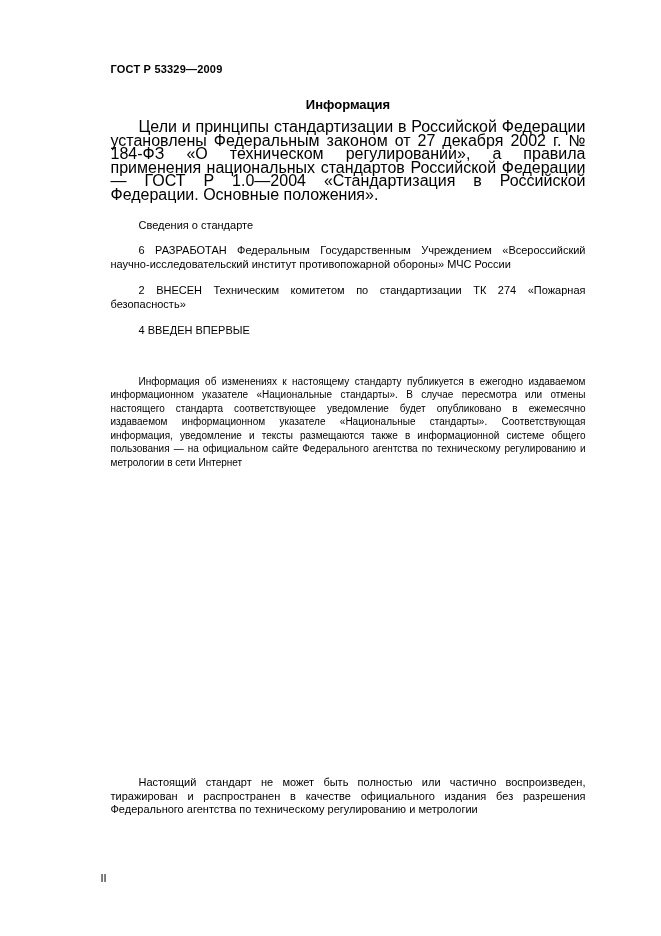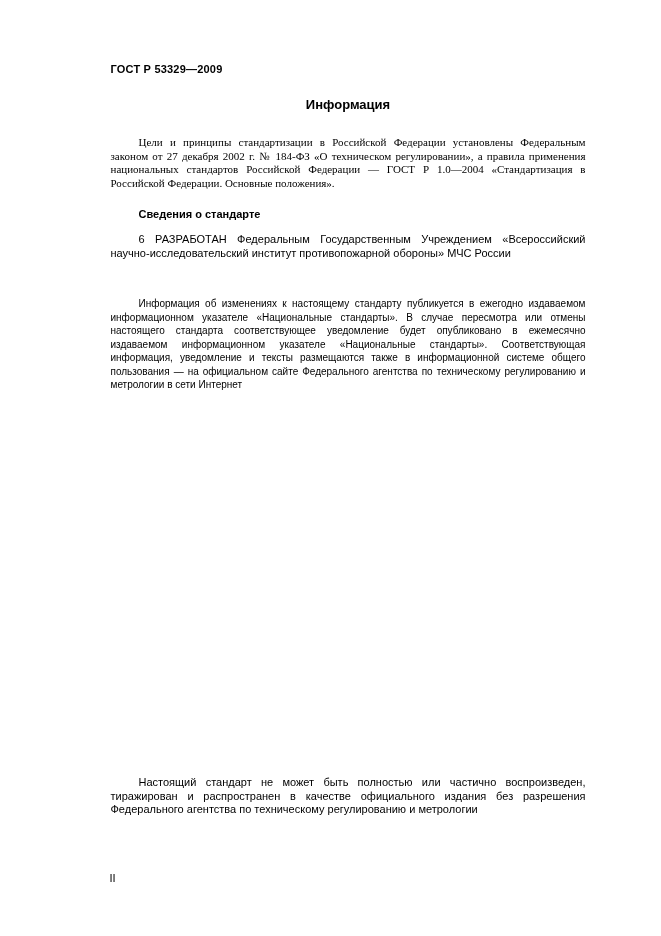--- a/index.html
+++ b/index.html
@@ -27,32 +27,31 @@
     font-weight: bold;
     letter-spacing: 0.2px;
   }
   .title {
     margin-top: 22px;
     text-align: center;
     font-size: 13px;
     font-weight: bold;
   }
   .para {
-    margin-top: 24px;
-    font-size: 11px;
+    margin-top: 8px;
+    font-size: 16px;
     line-height: 13.5px;
     text-align: justify;
     text-indent: 28px;
-    font-family: Liberation Serif, serif;
   }
   .section-heading {
     margin-top: 18px;
     margin-left: 28px;
     font-size: 11px;
-    font-weight: bold;
+    font-weight: normal;
   }
   .std-item {
     margin-top: 13px;
     font-size: 11px;
     line-height: 13.5px;
     text-align: justify;
     text-indent: 28px;
   }
   .notice {
     margin-top: 37px;
@@ -72,42 +71,44 @@
     font-size: 11px;
   }
   .restriction {
     font-size: 11px;
     line-height: 13.5px;
     text-align: justify;
     text-indent: 28px;
   }
   .page-number {
     position: absolute;
-    left: 78px;
+    left: 69px;
     top: 872px;
     font-size: 11px;
   }
 </style>
 </head>
 <body>
 
 <div class="page">
   <div class="content">
     <div class="doc-code">ГОСТ Р 53329—2009</div>
 
     <div class="title">Информация</div>
 
     <p class="para">Цели и принципы стандартизации в Российской Федерации установлены Федеральным законом от 27 декабря 2002 г. № 184-ФЗ «О техническом регулировании», а правила применения национальных стандартов Российской Федерации — ГОСТ Р 1.0—2004 «Стандартизация в Российской Федерации. Основные положения».</p>
 
     <div class="section-heading">Сведения о стандарте</div>
 
     <p class="std-item">6  РАЗРАБОТАН Федеральным Государственным Учреждением «Всероссийский научно-исследовательский институт противопожарной обороны» МЧС России</p>
 
+    <p class="std-item">2  ВНЕСЕН Техническим комитетом по стандартизации ТК 274 «Пожарная безопасность»</p>
 
 
+    <p class="std-item">4  ВВЕДЕН ВПЕРВЫЕ</p>
 
     <p class="notice">Информация об изменениях к настоящему стандарту публикуется в ежегодно издаваемом информационном указателе «Национальные стандарты». В случае пересмотра или отмены настоящего стандарта соответствующее уведомление будет опубликовано в ежемесячно издаваемом информационном указателе «Национальные стандарты». Соответствующая информация, уведомление и тексты размещаются также в информационной системе общего пользования — на официальном сайте Федерального агентства по техническому регулированию и метрологии в сети Интернет</p>
   </div>
 
   <div class="bottom-block">
 
     <p class="restriction">Настоящий стандарт не может быть полностью или частично воспроизведен, тиражирован и распространен в качестве официального издания без разрешения Федерального агентства по техническому регулированию и метрологии</p>
   </div>
 
   <div class="page-number">II</div>

